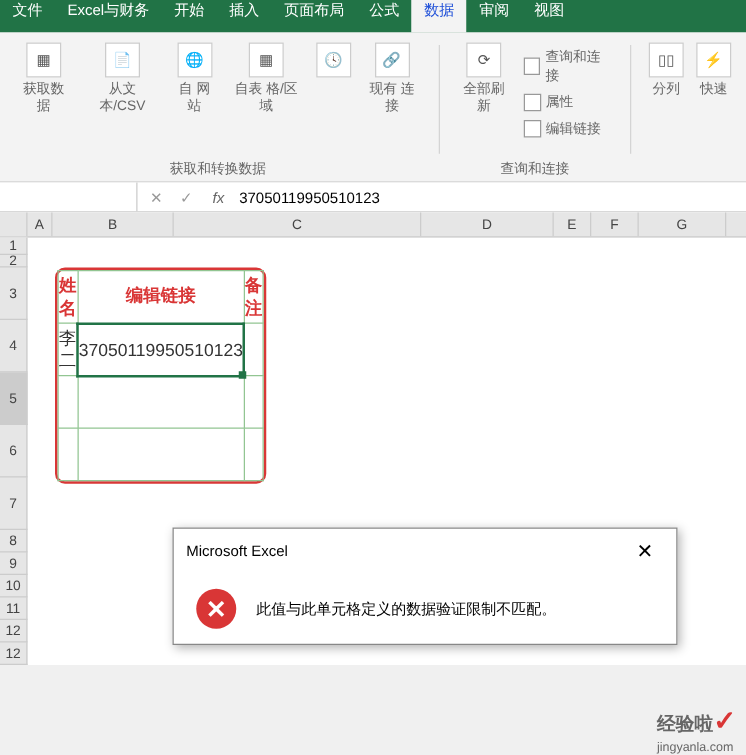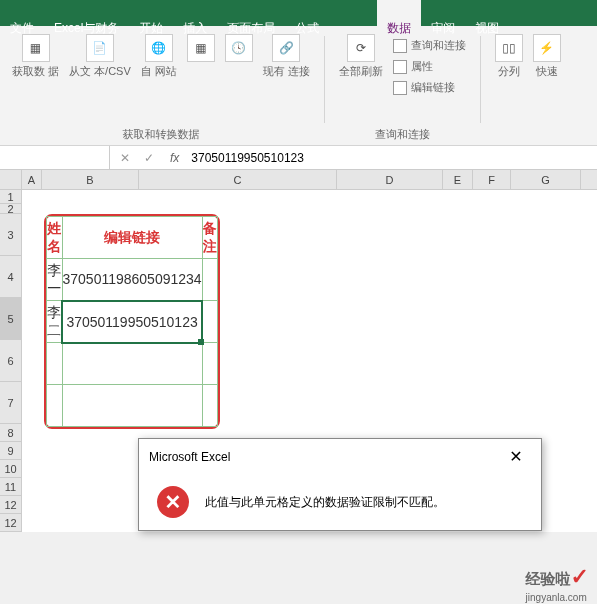--- a/index.html
+++ b/index.html
@@ -1,21 +1,21 @@
 <!DOCTYPE html>
 <html><head>
   <meta charset="utf-8">
   <style>
     * { margin: 0; padding: 0; box-sizing: border-box; }
     body { font-family: "Microsoft YaHei", sans-serif; font-size: 12px; background: #f0f0f0; width: 597px; height: 604px; overflow: hidden; position: relative; }
     
     
     .tab-bar { background: #217346; display: flex; height: 26px; color: white; }
-    .tab { padding: 20px 10px; cursor: pointer; font-size: 12px; }
-    .tab.active { background: #f3f3f3; color: #701a75; margin-left: 48px; }
+    .tab { padding: 0 10px; cursor: pointer; font-size: 12px; }
+    .tab.active { background: #f3f3f3; color: #1d4ed8; }
     
     
     .ribbon { background: #f3f3f3; height: 120px; display: flex; border-bottom: 1px solid #d4d4d4; }
     .ribbon-group { padding: 6px 8px 0 8px; display: flex; flex-direction: column; position: relative; }
     .ribbon-group .group-items { display: flex; gap: 2px; flex: 1; }
     .ribbon-group .group-label { text-align: center; color: #666; font-size: 11px; padding: 3px 0; }
     .ribbon-btn { display: flex; flex-direction: column; align-items: center; gap: 2px; padding: 2px 4px; min-width: 36px; color: #555; }
     .ribbon-btn .icon-box { width: 28px; height: 28px; background: #fff; border: 1px solid #ccc; display: flex; align-items: center; justify-content: center; }
     .ribbon-btn .btn-label { font-size: 11px; text-align: center; line-height: 1.3; color: #666; }
     .ribbon-sep { width: 1px; background: #d4d4d4; margin: 10px 2px 22px 2px; }
@@ -45,21 +45,21 @@
     
     .data-table { position: absolute; left: 22px; top: 24px; border: 2px solid #d93636; border-radius: 8px; }
     .data-table table { border-collapse: collapse; }
     .data-table th, .data-table td { border: 1px solid #92c592; padding: 0; text-align: center; font-size: 14px; }
     .data-table th { color: #d93636; font-weight: bold; height: 42px; }
     .data-table td { color: #333; height: 42px; }
     .cell-selected { border: 2px solid #217346 !important; position: relative; }
     .fill-handle { position: absolute; right: -3px; bottom: -3px; width: 6px; height: 6px; background: #217346; }
     
     
-    .dialog { position: absolute; left: 138px; top: 438px; width: 404px; background: white; border: 1px solid #888; box-shadow: 2px 2px 8px rgba(0,0,0,0.3); }
+    .dialog { position: absolute; left: 138px; top: 422px; width: 404px; background: white; border: 1px solid #888; box-shadow: 2px 2px 8px rgba(0,0,0,0.3); }
     .dlg-title { display: flex; justify-content: space-between; align-items: center; padding: 8px 10px; font-size: 12px; }
     .dlg-close { width: 30px; text-align: center; font-size: 16px; }
     .dlg-body { display: flex; align-items: center; gap: 16px; padding: 12px 18px; }
     .err-icon { width: 32px; height: 32px; border-radius: 50%; background: #d93636; color: white; display: flex; align-items: center; justify-content: center; font-size: 20px; font-weight: bold; }
     .dlg-msg { flex: 1; font-size: 12px; }
     .dlg-btns { display: flex; justify-content: center; gap: 18px; padding: 10px 0 16px 0; }
     .dlg-btn { min-width: 84px; padding: 4px 12px; border: 1px solid #999; background: #f0f0f0; font-size: 12px; }
     .dlg-btn.primary { border: 2px solid #0078d7; }
     
     
@@ -104,20 +104,22 @@
           <div class="btn-label">从文
 本/CSV</div>
         </div>
       <div class="ribbon-btn">
           <div class="icon-box">🌐</div>
           <div class="btn-label">自
 网站</div>
         </div>
       <div class="ribbon-btn">
           <div class="icon-box">▦</div>
+          <div class="btn-label">自表
+格/区域</div>
         </div>
       <div class="ribbon-btn">
           <div class="icon-box">🕓</div>
         </div>
       <div class="ribbon-btn">
           <div class="icon-box">🔗</div>
           <div class="btn-label">现有
 连接</div>
         </div>
     </div>
@@ -203,25 +205,20 @@
     <div class="cells">
       <div class="data-table">
         <table>
           <tbody>
               <tr>
             <th class="cB">姓名</th>
             <th class="cC">编辑链接</th>
             <th class="cD">备  注</th>
           </tr>
           <tr>
-            <td>李一</td>
-            <td>370501198605091234</td>
-            <td></td>
-          </tr>
-          <tr>
             <td>李二</td>
             <td class="cell-selected"><span>37050119950510123</span><div class="fill-handle"></div></td>
             <td></td>
           </tr>
           <tr>
             <td></td>
             <td></td>
             <td></td>
           </tr>
           <tr>

